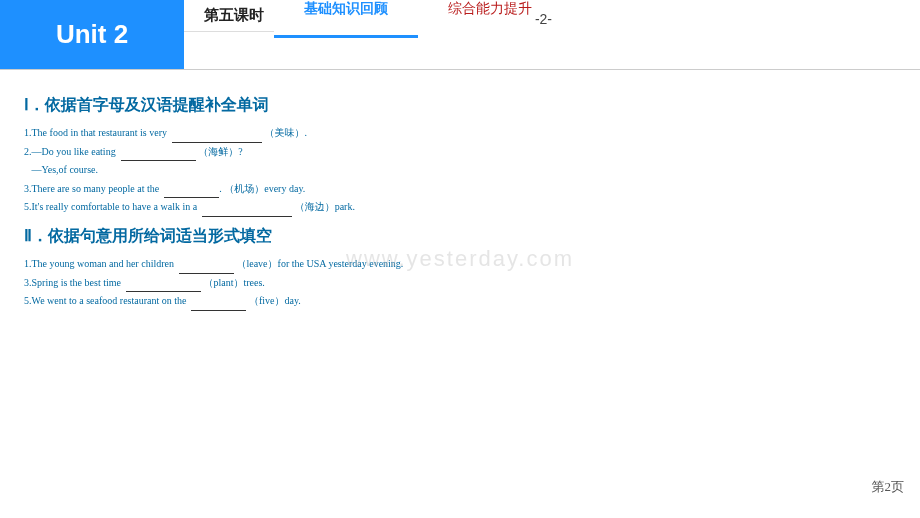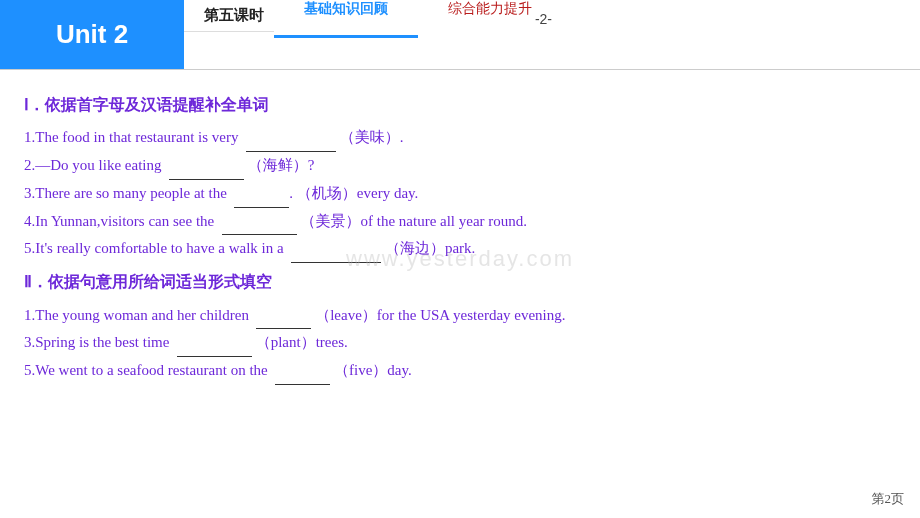--- a/index.html
+++ b/index.html
@@ -89,35 +89,35 @@
       font-size: 14px;
       color: #444;
       font-family: Arial, sans-serif;
     }
 
     
     .content {
       padding: 14px 28px 10px 24px;
       font-size: 14.5px;
       line-height: 1.9;
-      color: #6d28d9;
+      color: #0369a1;
     }
 
     .section-title {
       font-size: 16px;
       font-weight: bold;
       font-family: "SimHei", "黑体", sans-serif;
       margin-bottom: 4px;
       margin-top: 6px;
     }
 
     .question-line {
       margin-bottom: 0px;
       font-family: "SimSun", serif;
-      font-size: 15px;
+      font-size: 10px;
       line-height: 1.85;
     }
 
     .blank {
       display: inline-block;
       border-bottom: 1px solid #333;
       min-width: 80px;
       height: 16px;
       vertical-align: bottom;
     }
@@ -129,21 +129,21 @@
     .blank-medium {
       min-width: 75px;
     }
 
     .blank-long {
       min-width: 90px;
     }
 
     .footer-page {
       position: absolute;
-      bottom: 10px;
+      bottom: 22px;
       right: 16px;
       font-size: 13px;
       color: #555;
       font-family: "SimSun", serif;
     }
 
     .watermark {
       position: absolute;
       top: 50%;
       left: 50%;
@@ -184,28 +184,28 @@
 
   <div class="section-title">Ⅰ．依据首字母及汉语提醒补全单词</div>
 
   <div class="question-line">
     1.The food in that restaurant is very &nbsp;<span class="blank blank-long"></span>&nbsp;（美味）.
   </div>
 
   <div class="question-line">
     2.—Do you like eating &nbsp;<span class="blank blank-medium"></span>&nbsp;（海鲜）?
   </div>
+  <div class="question-line">
+    &nbsp;&nbsp;&nbsp;—Yes,of course.
+  </div>
 
   <div class="question-line">
     3.There are so many people at the &nbsp;<span class="blank blank-short"></span>.&nbsp;（机场）every day.
   </div>
 
-  <div class="question-line">
-    4.In Yunnan,visitors can see the &nbsp;<span class="blank blank-medium"></span>&nbsp;（美景）of the nature all year round.
-  </div>
 
   <div class="question-line">
     5.It's really comfortable to have a walk in a &nbsp;<span class="blank blank-long"></span>&nbsp;（海边）park.
   </div>
 
   <div class="section-title" style="margin-top:4px;">Ⅱ．依据句意用所给词适当形式填空</div>
 
   <div class="question-line">
     1.The young woman and her children &nbsp;<span class="blank blank-short"></span>&nbsp;（leave）for the USA yesterday evening.
   </div>

